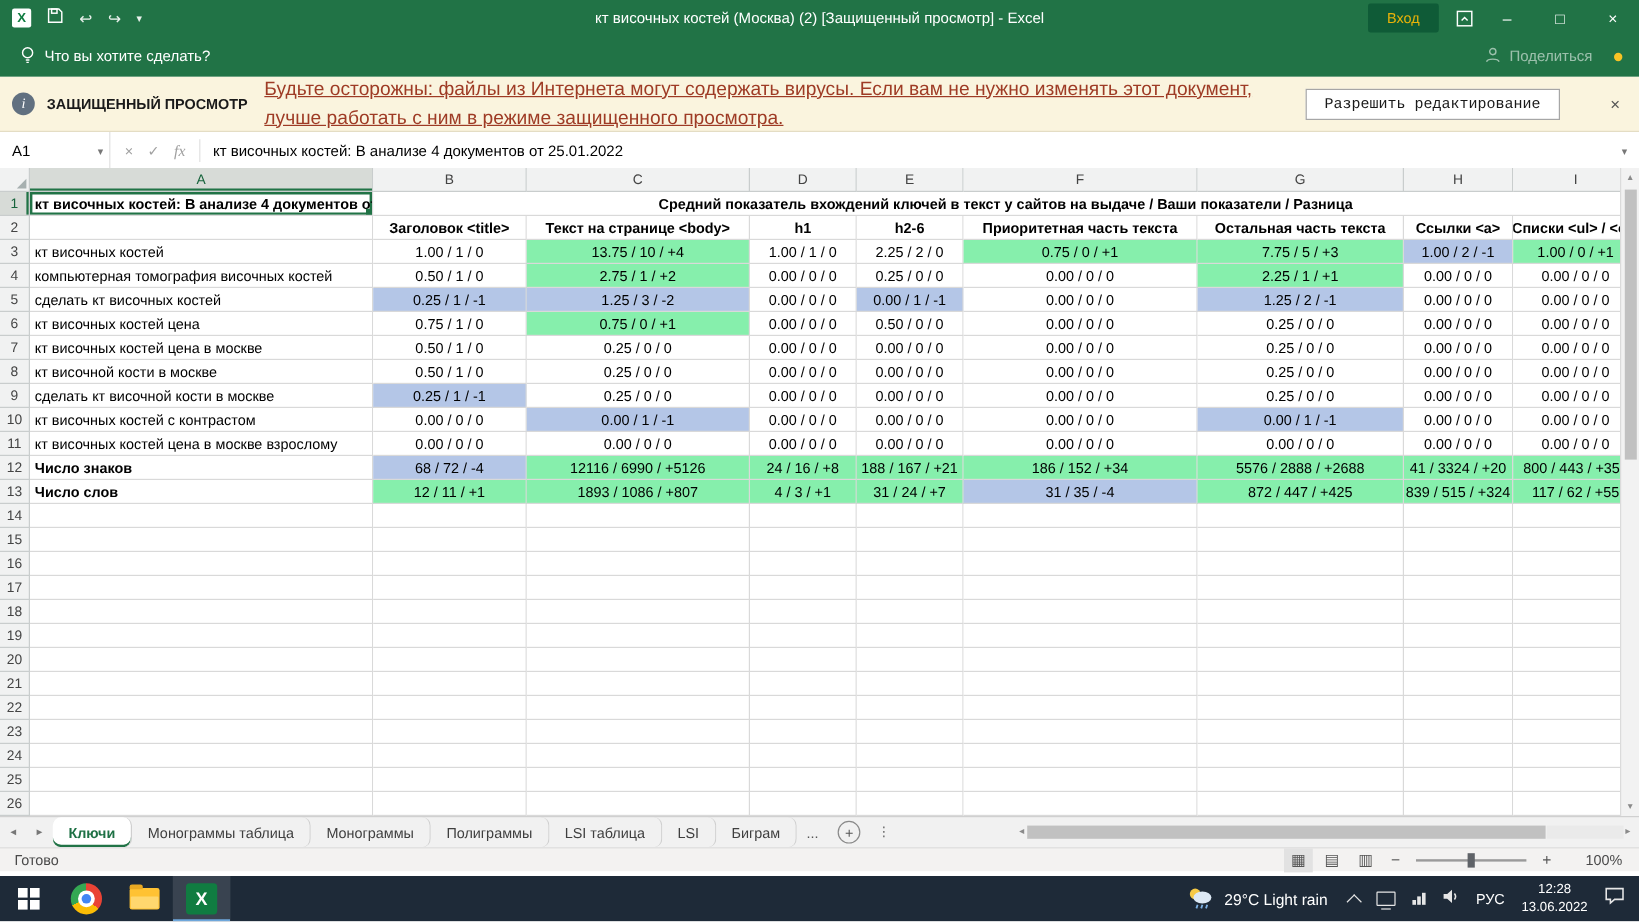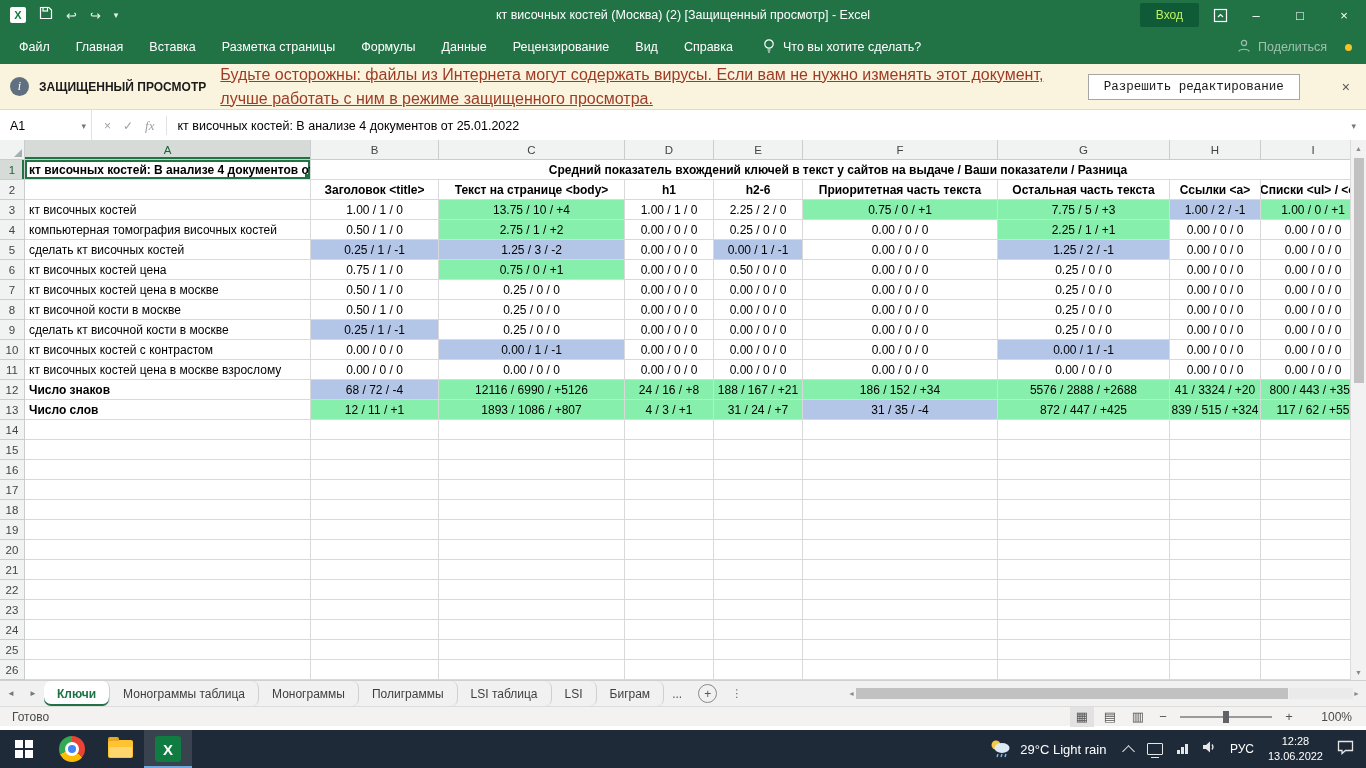--- a/index.html
+++ b/index.html
@@ -6,21 +6,21 @@
   body{width:1366px;height:768px;overflow:hidden;font-family:"Liberation Sans",sans-serif;background:#fff;}
   .screen{position:relative;width:1366px;height:768px;overflow:hidden;background:#fff;}
 
   
   .titlebar{position:absolute;top:0;left:0;right:0;height:30px;background:#217346;color:#fff;}
   .qat{position:absolute;left:0;top:0;height:30px;display:flex;align-items:center;gap:13px;padding-left:10px;z-index:2;}
   .appico{width:16px;height:16px;background:#fff;color:#107C41;font-weight:bold;font-size:11px;display:flex;align-items:center;justify-content:center;border-radius:2px;}
   .qat .glyph{font-size:13px;opacity:.9;}
   .wtitle{position:absolute;left:0;right:0;top:0;height:30px;display:flex;align-items:center;justify-content:center;font-size:12.5px;}
   .tright{position:absolute;right:0;top:0;height:30px;display:flex;align-items:center;z-index:2;}
-  .signin{background:#0F5B37;color:#bef264;border:none;font-size:12px;padding:5px 16px;margin-right:14px;border-radius:2px;font-family:inherit;}
+  .signin{background:#0F5B37;color:#eab308;border:none;font-size:12px;padding:5px 16px;margin-right:14px;border-radius:2px;font-family:inherit;}
   .ribopt{display:flex;align-items:center;margin-right:6px;}
   .wbtn{width:44px;height:30px;display:flex;align-items:center;justify-content:center;font-size:13px;}
 
   
   .ribbon{position:absolute;top:30px;left:0;right:0;height:34px;background:#217346;display:flex;align-items:center;color:#fff;}
   #ribbontabs{display:flex;align-items:center;padding-left:6px;height:100%;}
   .rtab{padding:0 13px;font-size:12.5px;height:100%;display:flex;align-items:center;}
   .tellme{display:flex;align-items:center;gap:7px;margin-left:16px;font-size:12.5px;}
   .share{margin-left:auto;display:flex;align-items:center;gap:7px;font-size:12.5px;opacity:.55;margin-right:18px;}
   .ydot{width:7px;height:7px;border-radius:50%;background:#F7C325;margin-right:14px;}
@@ -138,31 +138,20 @@
             <path d="M5 9l2.5-2.5L10 9" stroke="#fff" stroke-width="1.2" fill="none"></path>
           </svg>
         </span>
       <span class="wbtn">–</span>
       <span class="wbtn">□</span>
       <span class="wbtn">×</span>
     </div>
   </div>
 
   <div class="ribbon">
-    <div id="ribbontabs">
-        <div class="rtab">Файл</div>
-        <div class="rtab">Главная</div>
-        <div class="rtab">Вставка</div>
-        <div class="rtab">Разметка страницы</div>
-        <div class="rtab">Формулы</div>
-        <div class="rtab">Данные</div>
-        <div class="rtab">Рецензирование</div>
-        <div class="rtab">Вид</div>
-        <div class="rtab">Справка</div>
-      </div>
     <div class="tellme">
       <span><svg width="14" height="16" viewBox="0 0 14 16">
             <circle cx="7" cy="6" r="4.2" fill="none" stroke="#fff" stroke-width="1.2"></circle>
             <path d="M5.5 12h3M6 14h2" stroke="#fff" stroke-width="1.2"></path>
           </svg></span>
       <span>Что вы хотите сделать?</span>
     </div>
     <div class="share">
       <span><svg width="14" height="14" viewBox="0 0 14 14">
             <circle cx="7" cy="4" r="2.6" fill="none" stroke="#fff" stroke-width="1.2"></circle>

